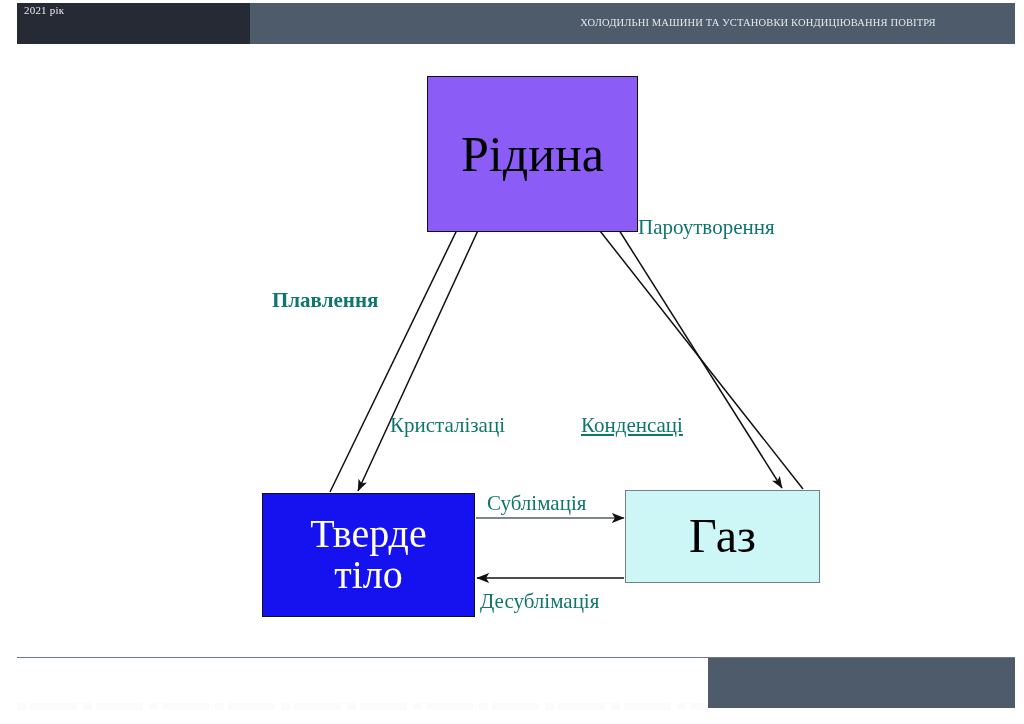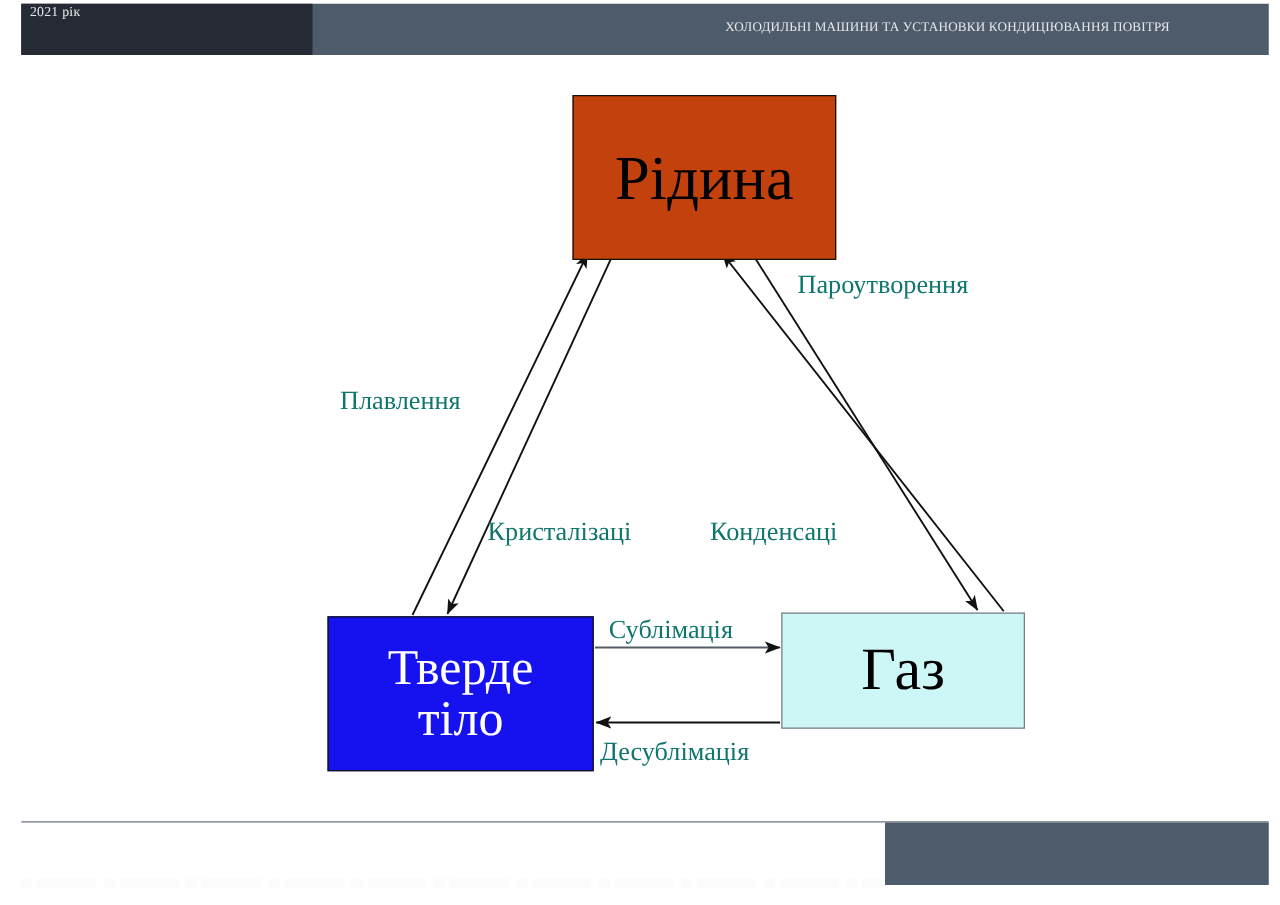--- a/index.html
+++ b/index.html
@@ -72,26 +72,25 @@
     display: flex;
     align-items: center;
     justify-content: center;
     text-align: center;
     line-height: 1.02;
   }
   .node-liquid {
     left: 427px;
     top: 76px;
     width: 211px;
-    height: 132px;
-    background: #c2410c;
+    height: 156px;
+    background: #8b5cf6;
     border: 1.6px solid #111111;
     color: #000000;
     font-size: 50px;
-    margin-left: 31px;
   }
   .node-solid {
     left: 262px;
     top: 493px;
     width: 213px;
     height: 124px;
     background: #1511ef;
     border: 1.6px solid #111111;
     color: #ffffff;
     font-size: 40px;
@@ -108,24 +107,24 @@
   }
 
   
   .edge-label {
     position: absolute;
     font-family: "Liberation Serif", "DejaVu Serif", serif;
     font-size: 21px;
     color: #0f766e;
     white-space: nowrap;
   }
-  .lbl-melting       { left: 272px; top: 308px; }
+  .lbl-melting       { left: 272px; top: 288px; font-weight: bold; }
   .lbl-crystal       { left: 390px; top: 413px; text-align: center; }
   .lbl-vapor         { left: 638px; top: 215px; }
-  .lbl-condens       { left: 568px; top: 413px; }
+  .lbl-condens       { left: 581px; top: 413px; text-decoration: underline; }
   .lbl-sublim        { left: 487px; top: 491px; }
   .lbl-desublim      { left: 480px; top: 589px; }
 
   
   .footer-rule {
     position: absolute;
     left: 17px;
     top: 657px;
     width: 998px;
     height: 1px;

